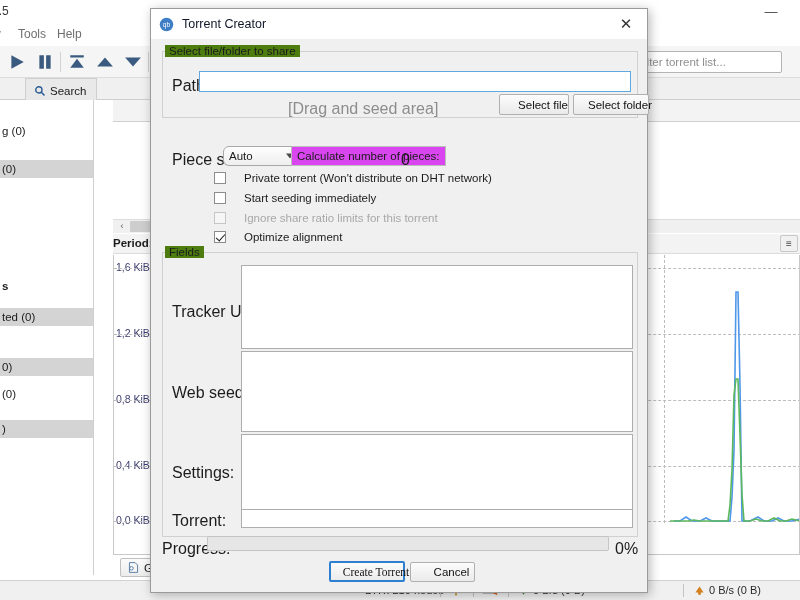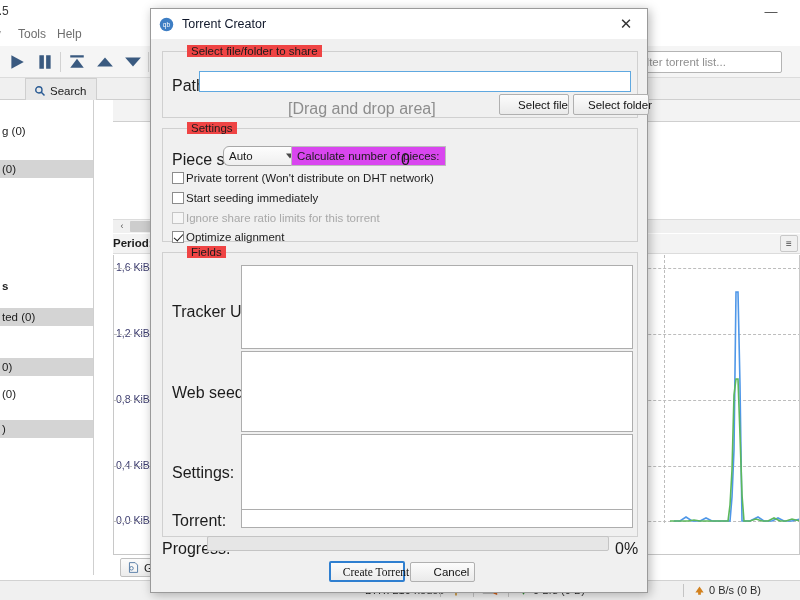--- a/index.html
+++ b/index.html
@@ -214,22 +214,22 @@
     display: flex; align-items: center; justify-content: center;
     font-size: 15px; color: #333;
   }
 
   .group {
     position: absolute;
     border: 1px solid #d0d0d0;
     background: transparent;
   }
   .group-title {
-    position: absolute; top: -7px; left: 24px;
-    padding: 0 4px; background: #ef4444;
+    position: absolute; top: -7px; left: 2px;
+    padding: 0 4px; background: #4d7c0f;
     font-size: 11.5px; color: #1c1c1c; white-space: nowrap;
   }
 
   .lbl {
     position: absolute; font-size: 16px; color: #1c1c1c; white-space: nowrap;
   }
 
   input.txt, .txtbox {
     position: absolute;
     background: #ffffff;
@@ -280,21 +280,21 @@
   .calcbtn {
     position: absolute;
     background: #d946ef;
     border: 1px solid #bdbdbd;
     font-size: 11.5px;
     display: flex; align-items: center;
     padding: 0 5px;
     white-space: nowrap;
   }
 
-  .chk-row { position: absolute; display: flex; align-items: center; gap: 2px; }
+  .chk-row { position: absolute; display: flex; align-items: center; gap: 18px; margin-left: 42px; }
   .chk {
     width: 12px; height: 12px;
     border: 1px solid #8c8c8c; background: #fff;
     position: relative; flex: 0 0 auto;
   }
   .chk.disabled { border-color: #c6c6c6; background: #f6f6f6; }
   .chk.checked::after {
     content: "";
     position: absolute; left: 3px; top: 0px;
     width: 4px; height: 8px;
@@ -480,27 +480,24 @@
     </svg>
     <div id="dlg-title">Torrent Creator</div>
     <div id="dlg-close">✕</div>
   </div>
 
   <div class="group" style="left:11px; top:42px; width:476px; height:67px;">
     <div class="group-title">Select file/folder to share</div>
   </div>
   <div class="lbl" style="left:21px; top:68px;">Path:</div>
   <input class="txt focused" style="left: 48px; top: 62px; width: 432px; height: 21px;" id="path-input" placeholder="">
-  <div class="lbl" style="left:137px; top:91px; color:#8d8d8d;">[Drag and drop area]</div>
+  <div class="lbl" style="left:137px; top:91px; color:#8d8d8d;">[Drag and seed area]</div>
   <div class="btn" style="left:348px; top:85px; width:70px; height:21px;">Select file</div>
   <div class="btn" style="left:422px; top:85px; width:76px; height:21px;">Select folder</div>
 
-  <div class="group" style="left:11px; top:119px; width:476px; height:114px;">
-    <div class="group-title">Settings</div>
-  </div>
   <div class="lbl" style="left:21px; top:142px;">Piece size:</div>
   <div class="combo" style="left:72px; top:137px; width:78px; height:20px;border-radius:6px;">
     <span>Auto</span>
     <span class="arrow"></span>
   </div>
   <div class="calcbtn" style="left:140px; top:137px; height:20px;">
     <span>Calculate number of pieces:</span>
   </div>
   <div class="lbl" style="left:250px; top:142px;">0</div>
 

